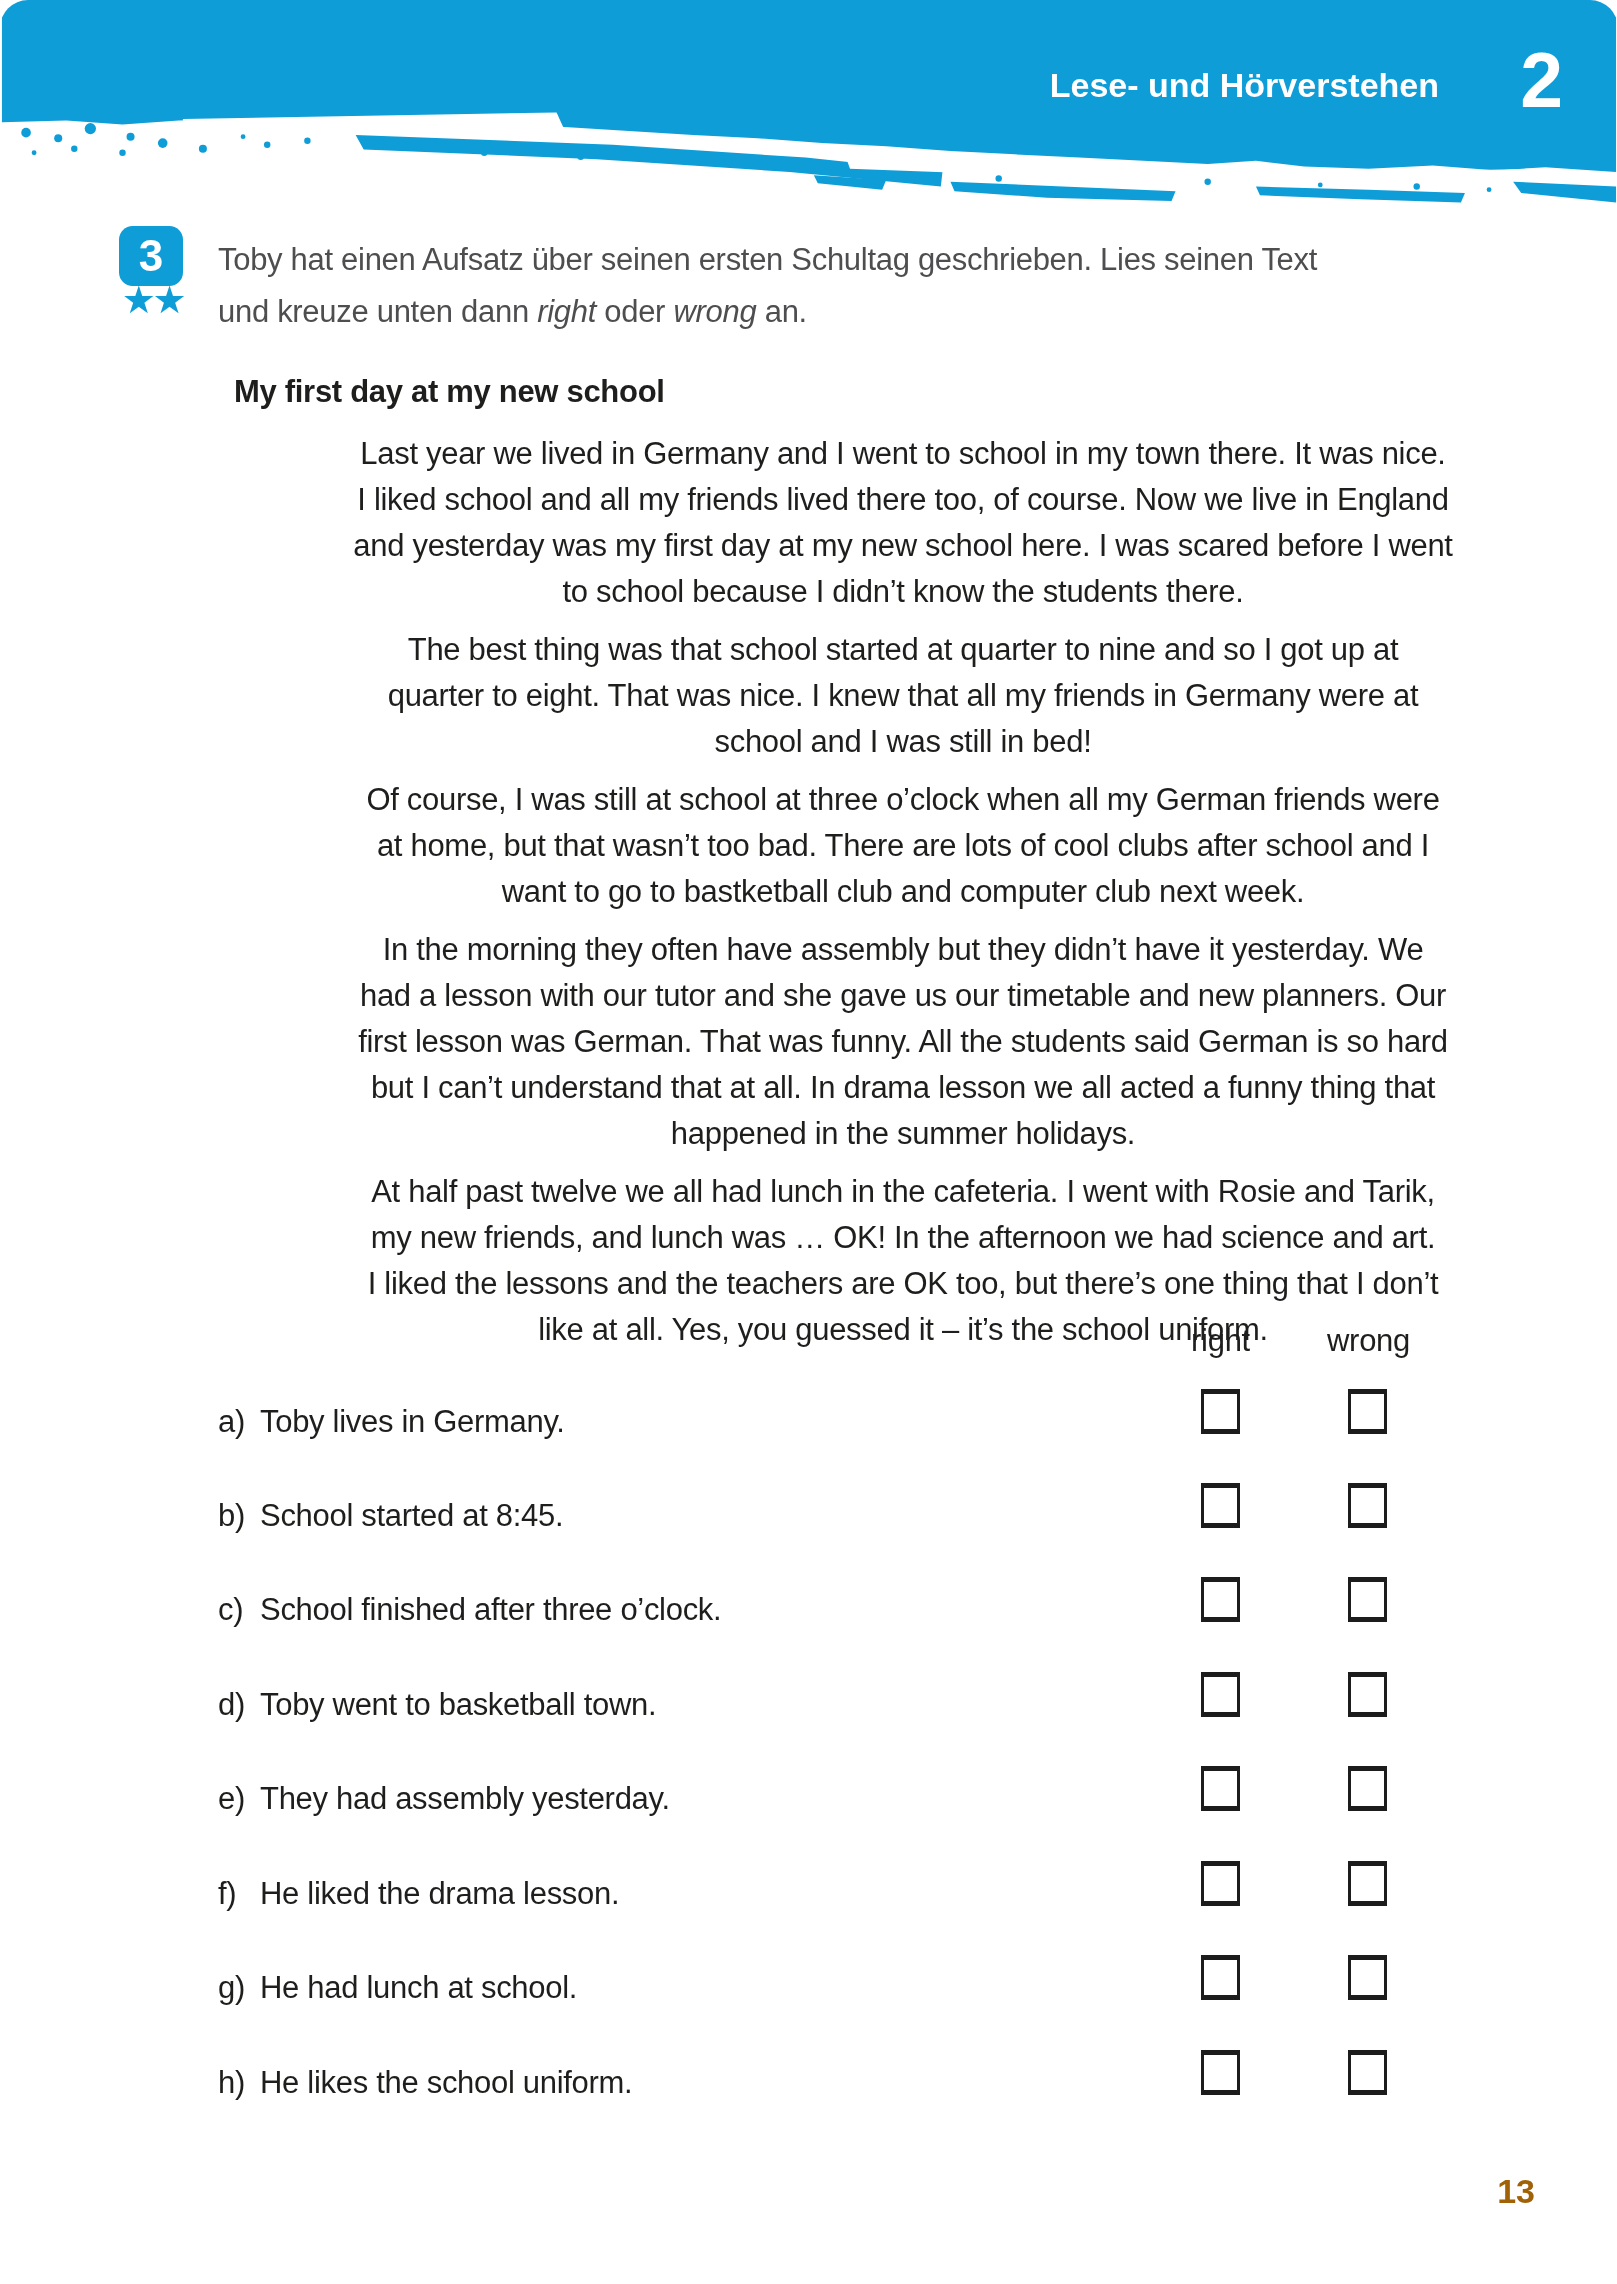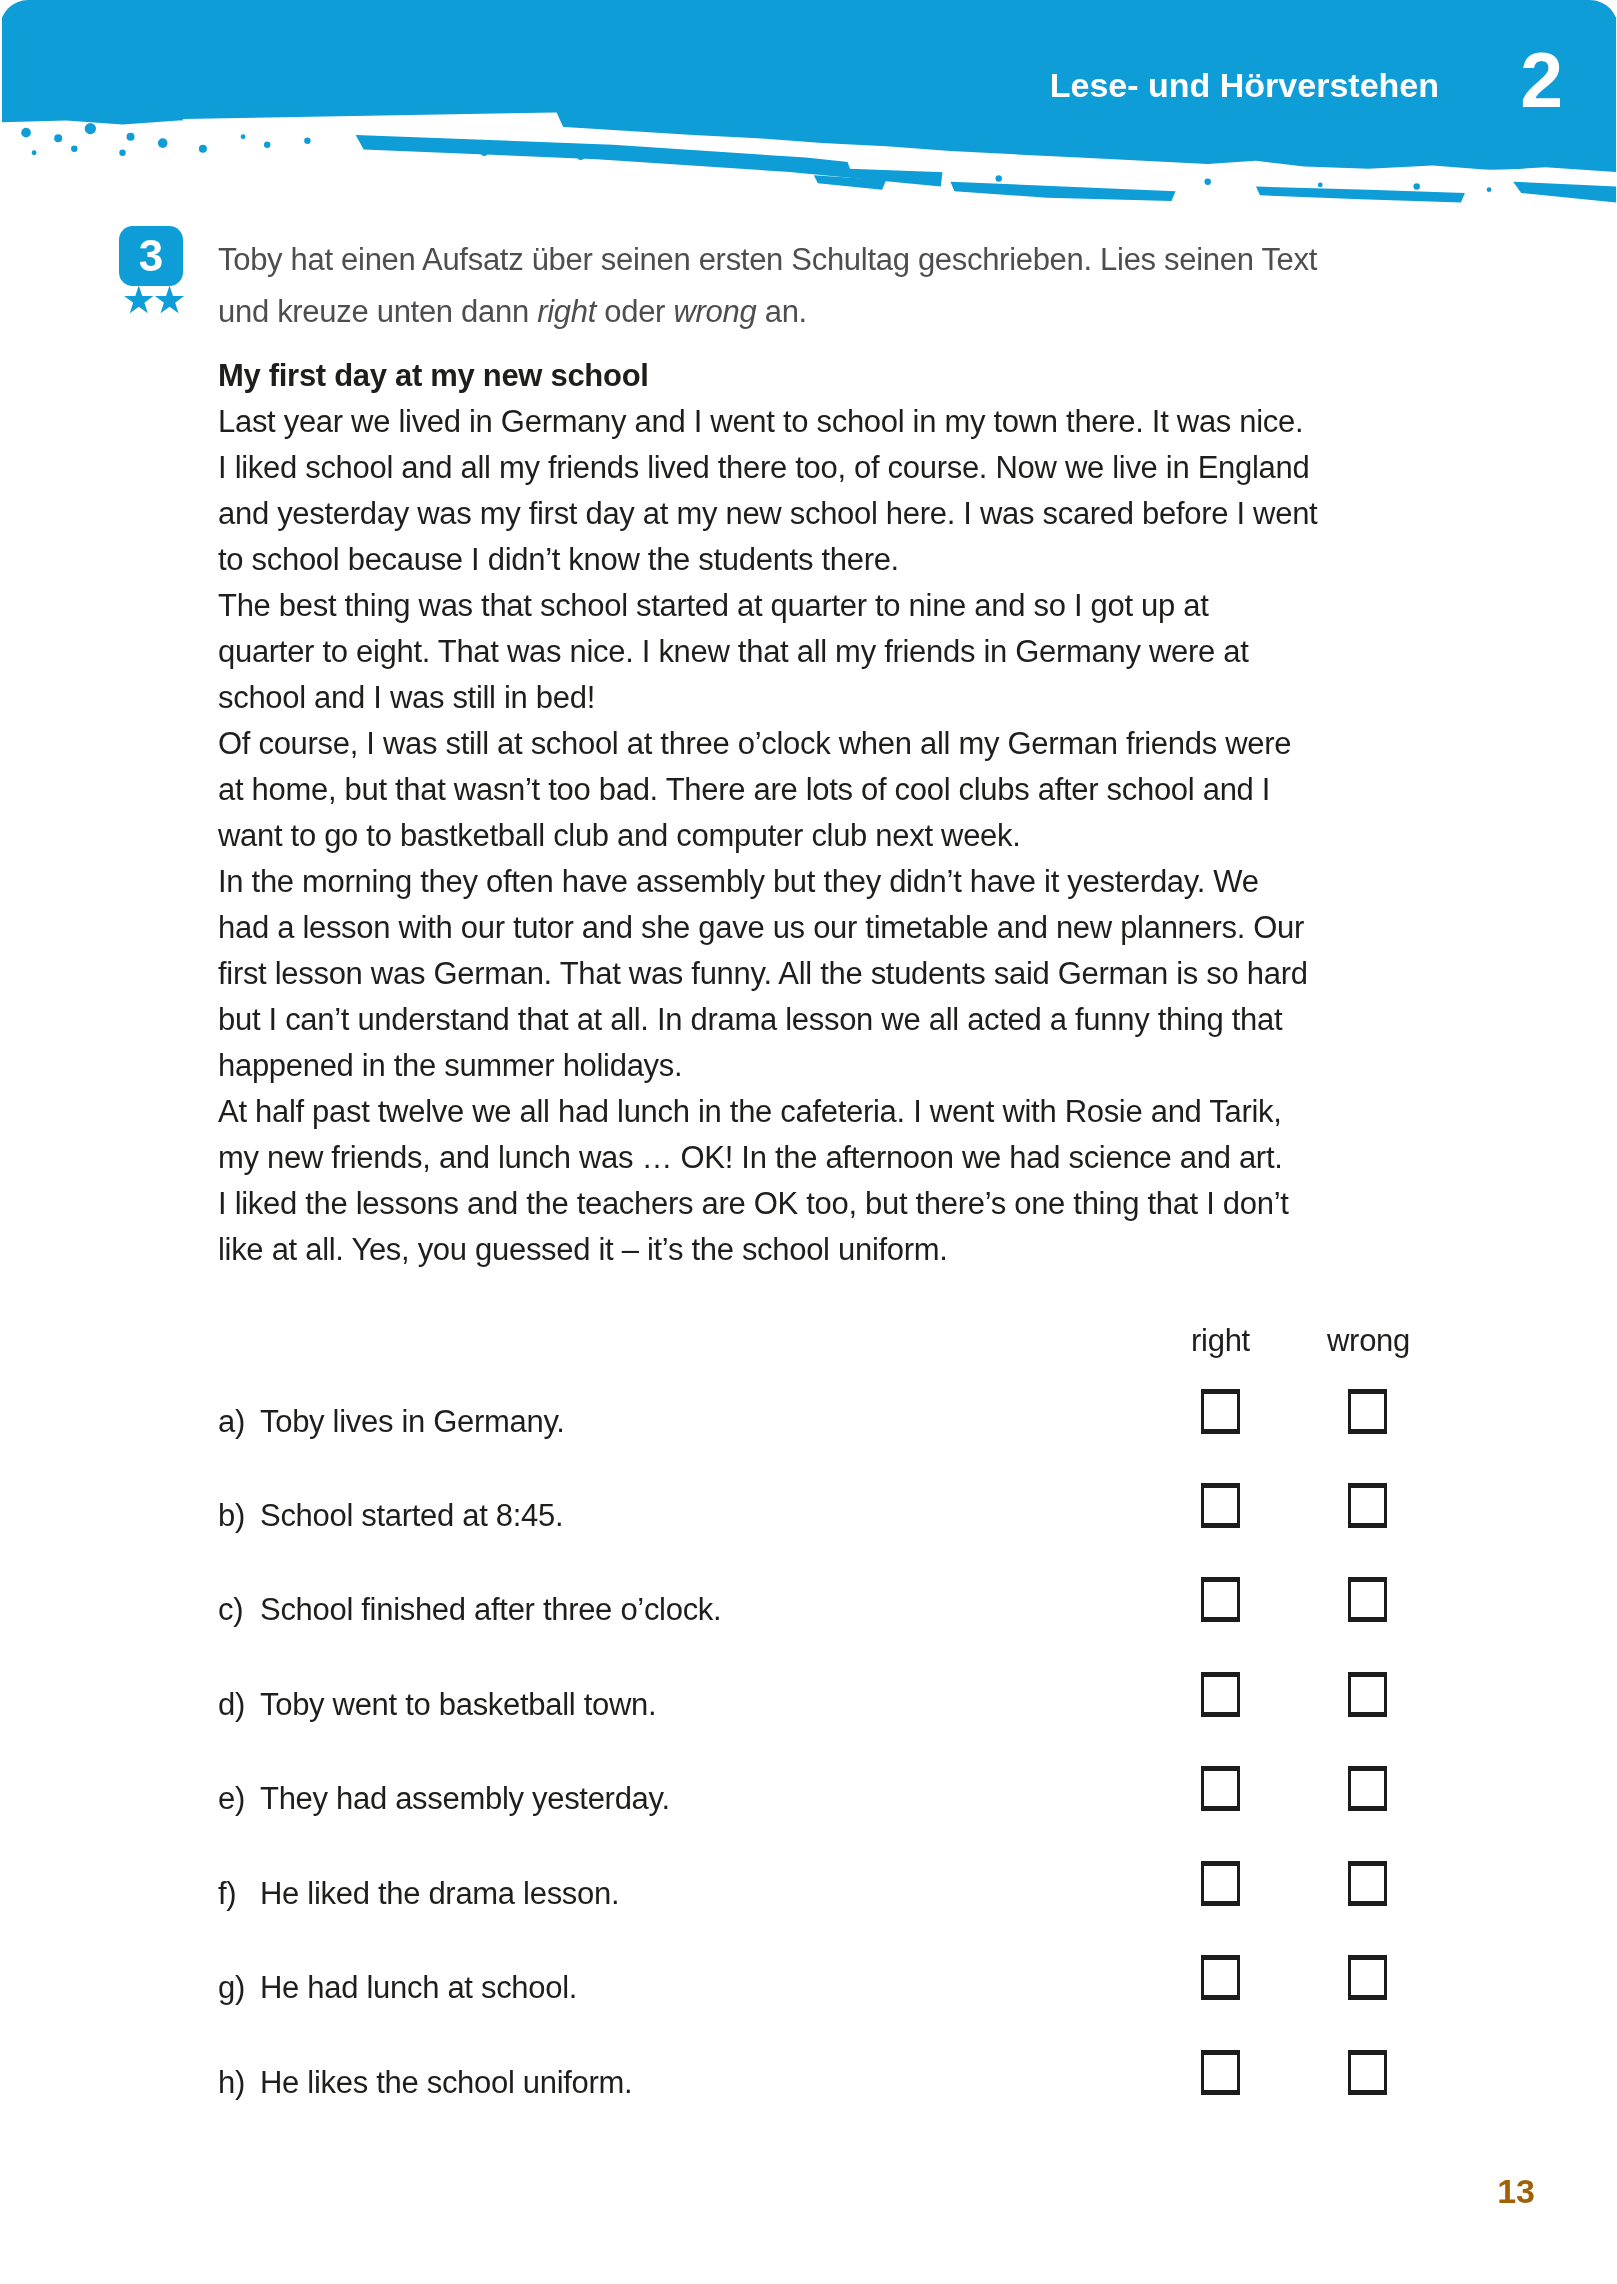--- a/index.html
+++ b/index.html
@@ -31,22 +31,22 @@
     position:absolute;left:218px;top:234px;width:1321px;
     font-size:31px;line-height:52px;font-weight:normal;color:#4e4e50;
     white-space:pre;letter-spacing:-0.3px;
   }
   .instruction .it{font-style:italic;}
   
   .essay{
     position:absolute;left:218px;top:353px;width:1370px;
     font-size:31px;line-height:46px;color:#1e1e1c;letter-spacing:-0.3px;
   }
-  .essay-title{font-weight:bold;margin:0;white-space:pre;}
-  .essay p{margin:0;white-space:pre;}
+  .essay-title{font-weight:bold;margin:16px;white-space:pre;}
+  .essay p{margin:12px;white-space:pre;text-align:center;}
   
   .col-head{
     position:absolute;top:1323px;width:113px;text-align:center;
     font-size:31px;color:#1e1e1c;letter-spacing:-0.3px;
   }
   .col-right{left:1164px;}
   .col-wrong{left:1312px;}
   .quiz-row{
     position:absolute;left:218px;width:1289px;height:52px;
     font-size:31px;line-height:37px;color:#1e1e1c;letter-spacing:-0.3px;

